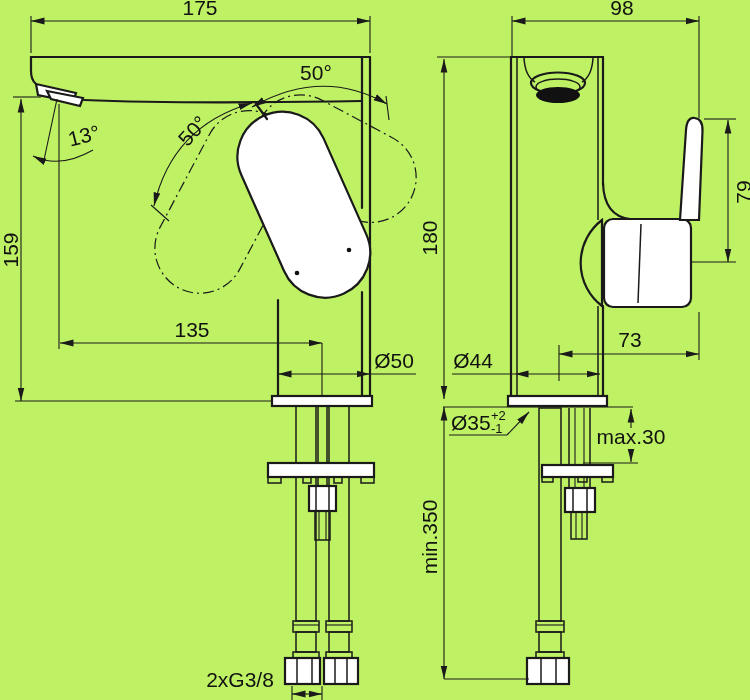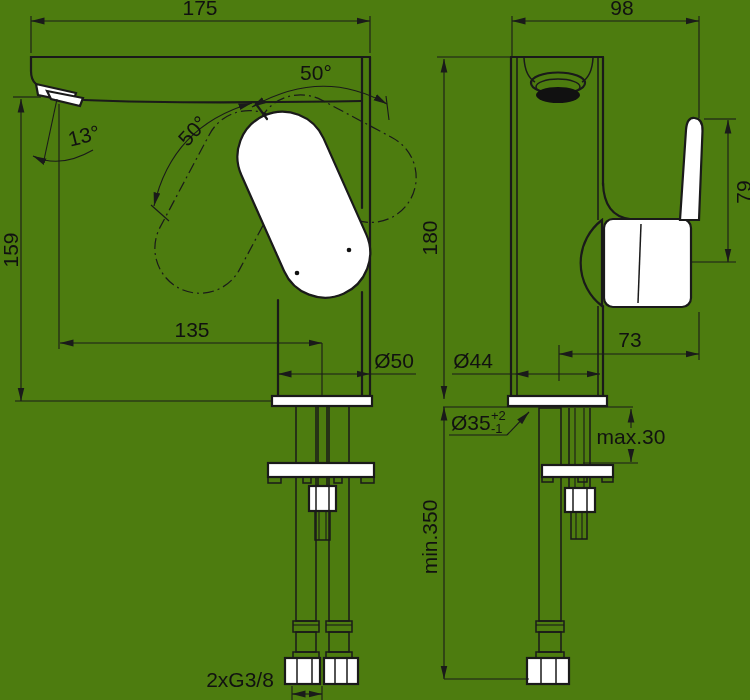--- a/index.html
+++ b/index.html
@@ -1,16 +1,16 @@
 <!DOCTYPE html>
 <html><head>
 <meta charset="utf-8">
 <style>
   html,body{margin:0;padding:0;background:#fff;}
-  .stage{position:relative;width:750px;height:700px;background:#4d7c0f;overflow:hidden;}
+  .stage{position:relative;width:750px;height:700px;background:#bef264;overflow:hidden;}
   svg text{font-family:"Liberation Sans","DejaVu Sans",sans-serif;font-size:21px;fill:#111;}
   svg text.sm{font-size:13px;}
   .ln2{stroke:#1a1a1a;stroke-width:2.2;fill:none;stroke-linecap:round;}
   .ln2f{stroke:#1a1a1a;stroke-width:2.2;fill:#fff;}
   .ln15{stroke:#1a1a1a;stroke-width:1.5;fill:none;}
   .thin{stroke:#1a1a1a;stroke-width:1.1;fill:none;}
   .ghost{stroke:#1a1a1a;stroke-width:1.2;fill:none;stroke-dasharray:11 4 2 4;}
   .dark{fill:#111;stroke:none;}
 </style>
 </head>

